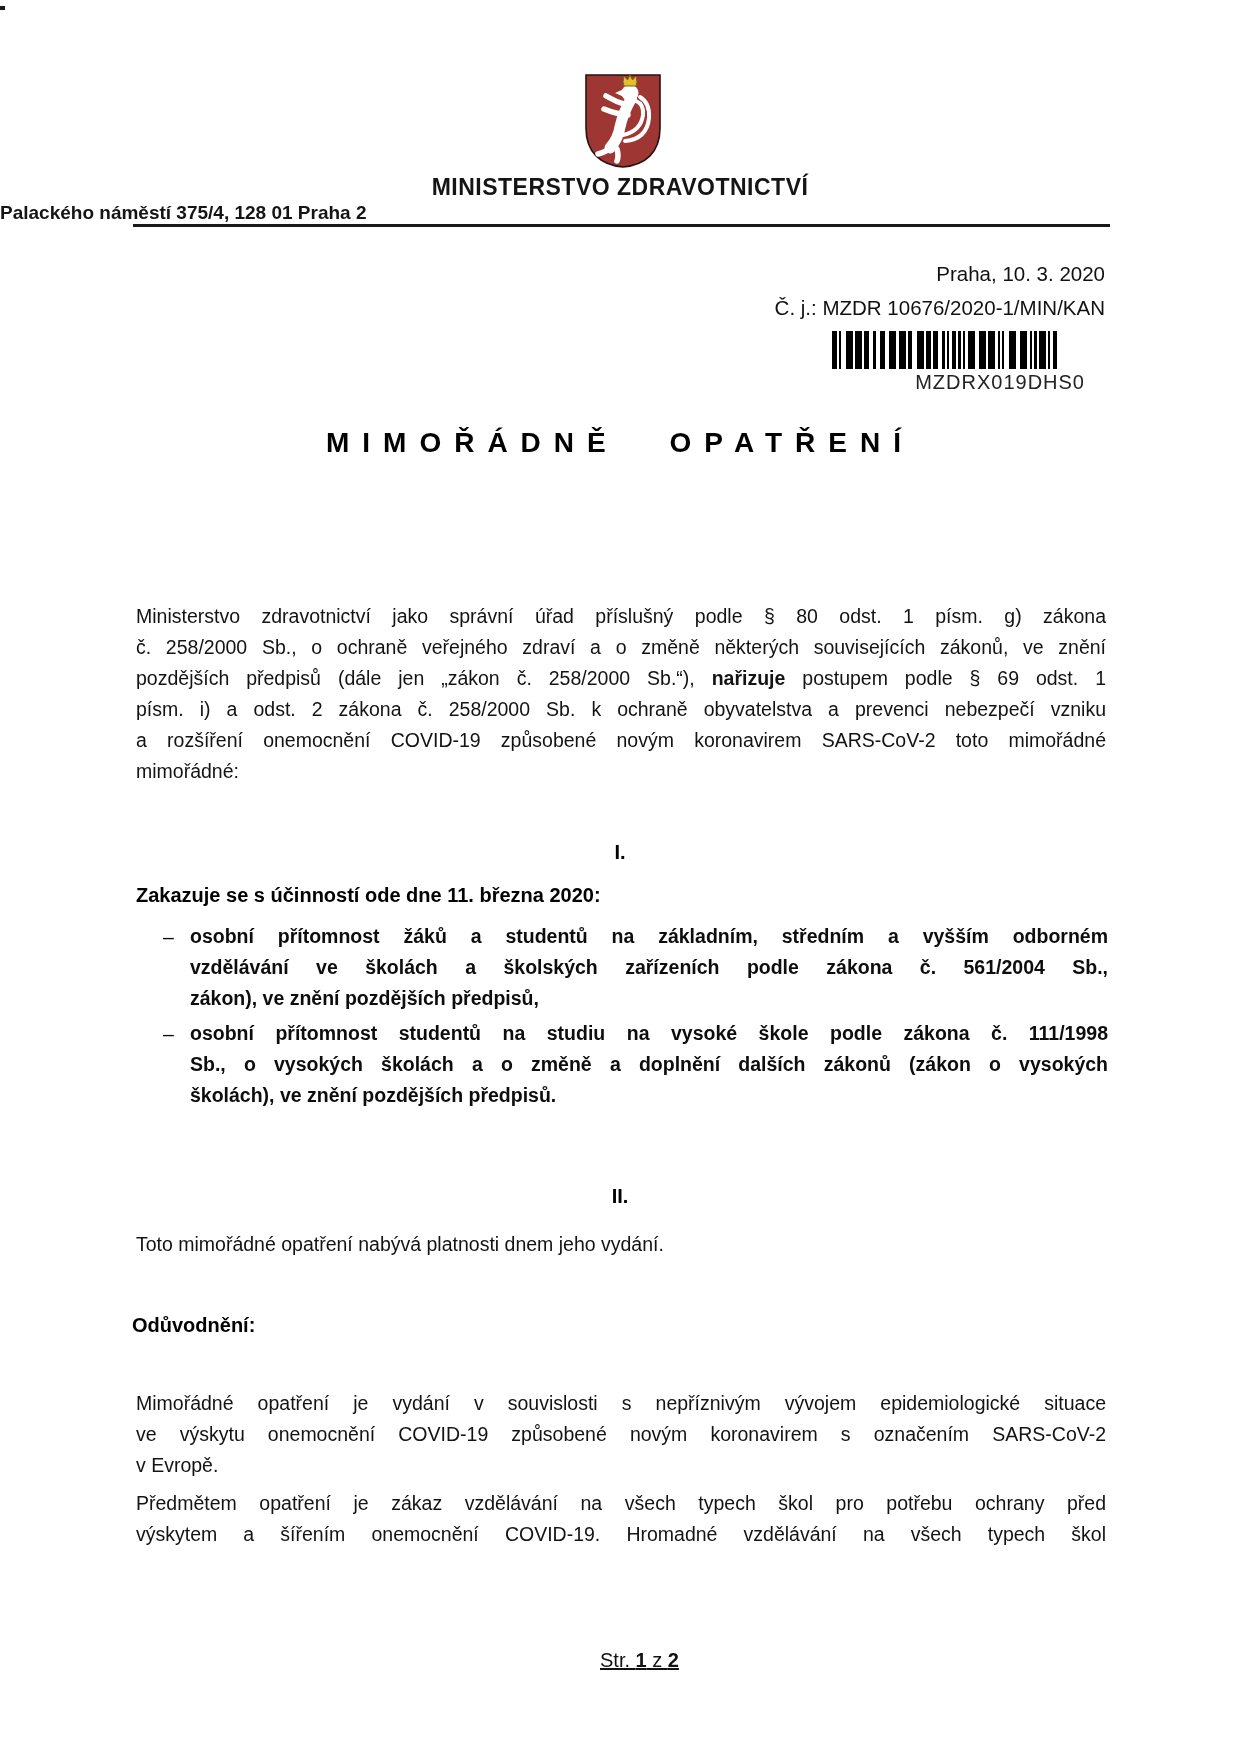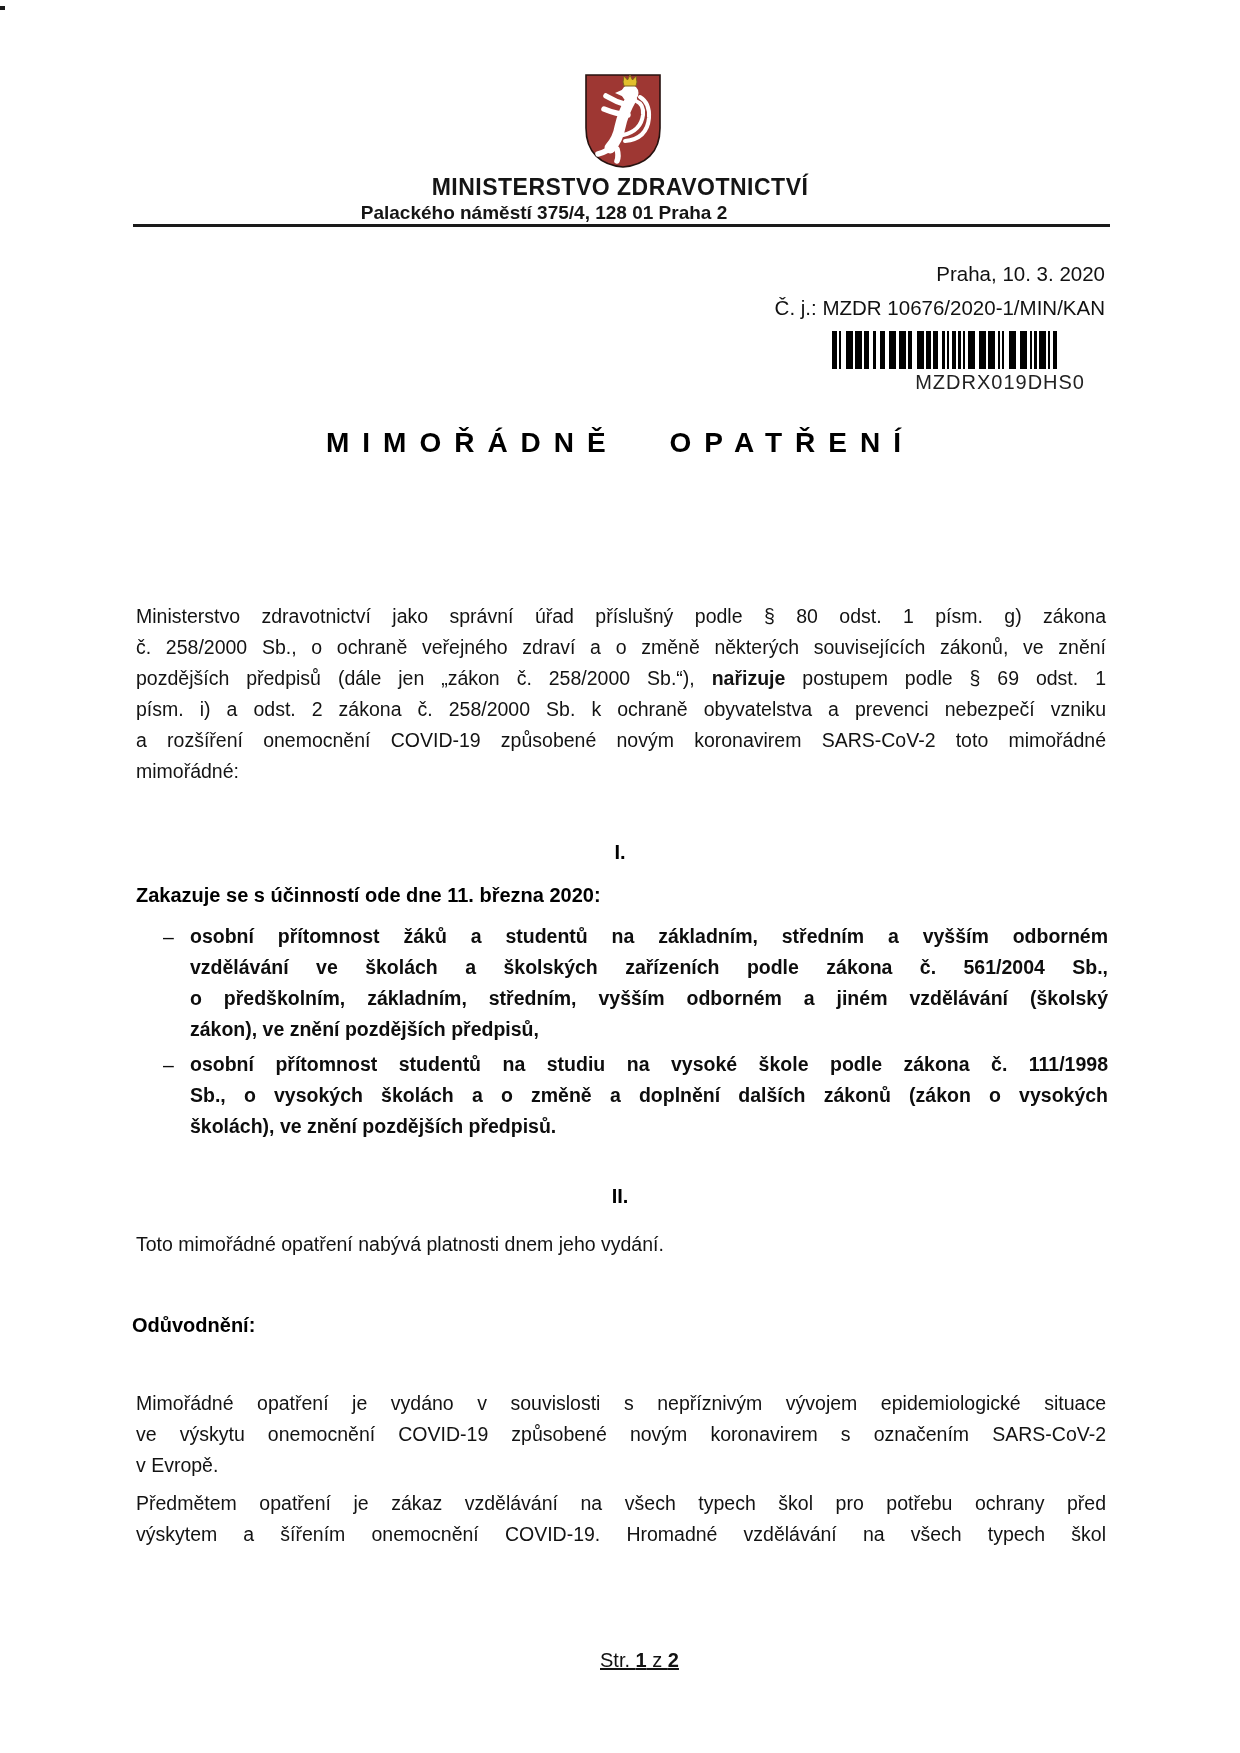--- a/index.html
+++ b/index.html
@@ -9,21 +9,21 @@
     background:#ffffff;
     font-family:"Liberation Sans","DejaVu Sans",sans-serif;
     color:#111;
     overflow:hidden;
   }
   .abs{position:absolute;}
   
   .emblem{left:583px;top:73px;width:80px;height:96px;}
   .ministry{left:0;top:174px;width:1240px;text-align:center;
     font-weight:bold;font-size:23px;line-height:26px;letter-spacing:.5px;color:#151515;}
-  .address{left:0;top:201px;width:1088px;text-align:center;
+  .address{left:0;top:201px;width:1088px;text-align:left;
     font-weight:bold;font-size:19px;line-height:24px;color:#151515;}
   .rule{left:133px;top:224px;width:977px;height:3px;background:#1a1a1a;}
   
   .place-date{left:600px;top:261px;width:505px;text-align:right;font-size:20.5px;line-height:26px;}
   .ref-number{left:600px;top:295px;width:505px;text-align:right;font-size:20.5px;line-height:26px;}
   .barcode{left:832px;top:331px;width:230px;height:38px;display:flex;align-items:stretch;}
   .bc-bar{background:#000;}
   .bc-space{background:#fff;}
   .barcode-label{left:600px;top:372px;width:485px;text-align:right;
     font-size:20px;line-height:20px;letter-spacing:1px;color:#222;}
@@ -166,42 +166,41 @@
     </div>
 
   <div class="abs h-center h-roman-1">I.</div>
   <div class="abs h-lead">Zakazuje se s účinností ode dne 11. března 2020:</div>
   <div class="abs para list">
       <div class="list-item">
         <span class="list-marker">–</span>
         <div class="list-text">
           <div class="ln ln-just"><span>osobní přítomnost žáků a studentů na základním, středním a vyšším odborném</span></div>
           <div class="ln ln-just"><span>vzdělávání ve školách a školských zařízeních podle zákona č. 561/2004 Sb.,</span></div>
-          <div class="ln ln-just"><span>o předškolním, základním, středním, vyšším odborném a jiném vzdělávání (školský</span></div>
           <div class="ln ln-left"><span>zákon), ve znění pozdějších předpisů,</span></div>
         </div>
       </div>
       <div class="list-item">
         <span class="list-marker">–</span>
         <div class="list-text">
           <div class="ln ln-just"><span>osobní přítomnost studentů na studiu na vysoké škole podle zákona č. 111/1998</span></div>
           <div class="ln ln-just"><span>Sb., o vysokých školách a o změně a doplnění dalších zákonů (zákon o vysokých</span></div>
           <div class="ln ln-left"><span>školách), ve znění pozdějších předpisů.</span></div>
         </div>
       </div>
     </div>
 
   <div class="abs para p-toto">
       <div class="ln ln-left"><span>Toto mimořádné opatření nabývá platnosti dnem jeho vydání.</span></div>
     </div>
   <div class="abs h-center h-roman-2">II.</div>
 
   <div class="abs h-oduvodneni">Odůvodnění:</div>
   <div class="abs para p-just-1">
-      <div class="ln ln-just"><span>Mimořádné opatření je vydáno v souvislosti s nepříznivým vývojem epidemiologické situace</span></div>
+      <div class="ln ln-just"><span>Mimořádné opatření je vydání v souvislosti s nepříznivým vývojem epidemiologické situace</span></div>
       <div class="ln ln-just"><span>ve výskytu onemocnění COVID-19 způsobené novým koronavirem s označením SARS-CoV-2</span></div>
       <div class="ln ln-left"><span>v Evropě.</span></div>
     </div>
   <div class="abs para p-just-2">
       <div class="ln ln-just"><span>Předmětem opatření je zákaz vzdělávání na všech typech škol pro potřebu ochrany před</span></div>
       <div class="ln ln-just"><span>výskytem a šířením onemocnění COVID-19. Hromadné vzdělávání na všech typech škol</span></div>
     </div>
 
   <div class="abs footer"><span>Str. </span><b>1</b><span> z </span><b>2</b></div>
 

